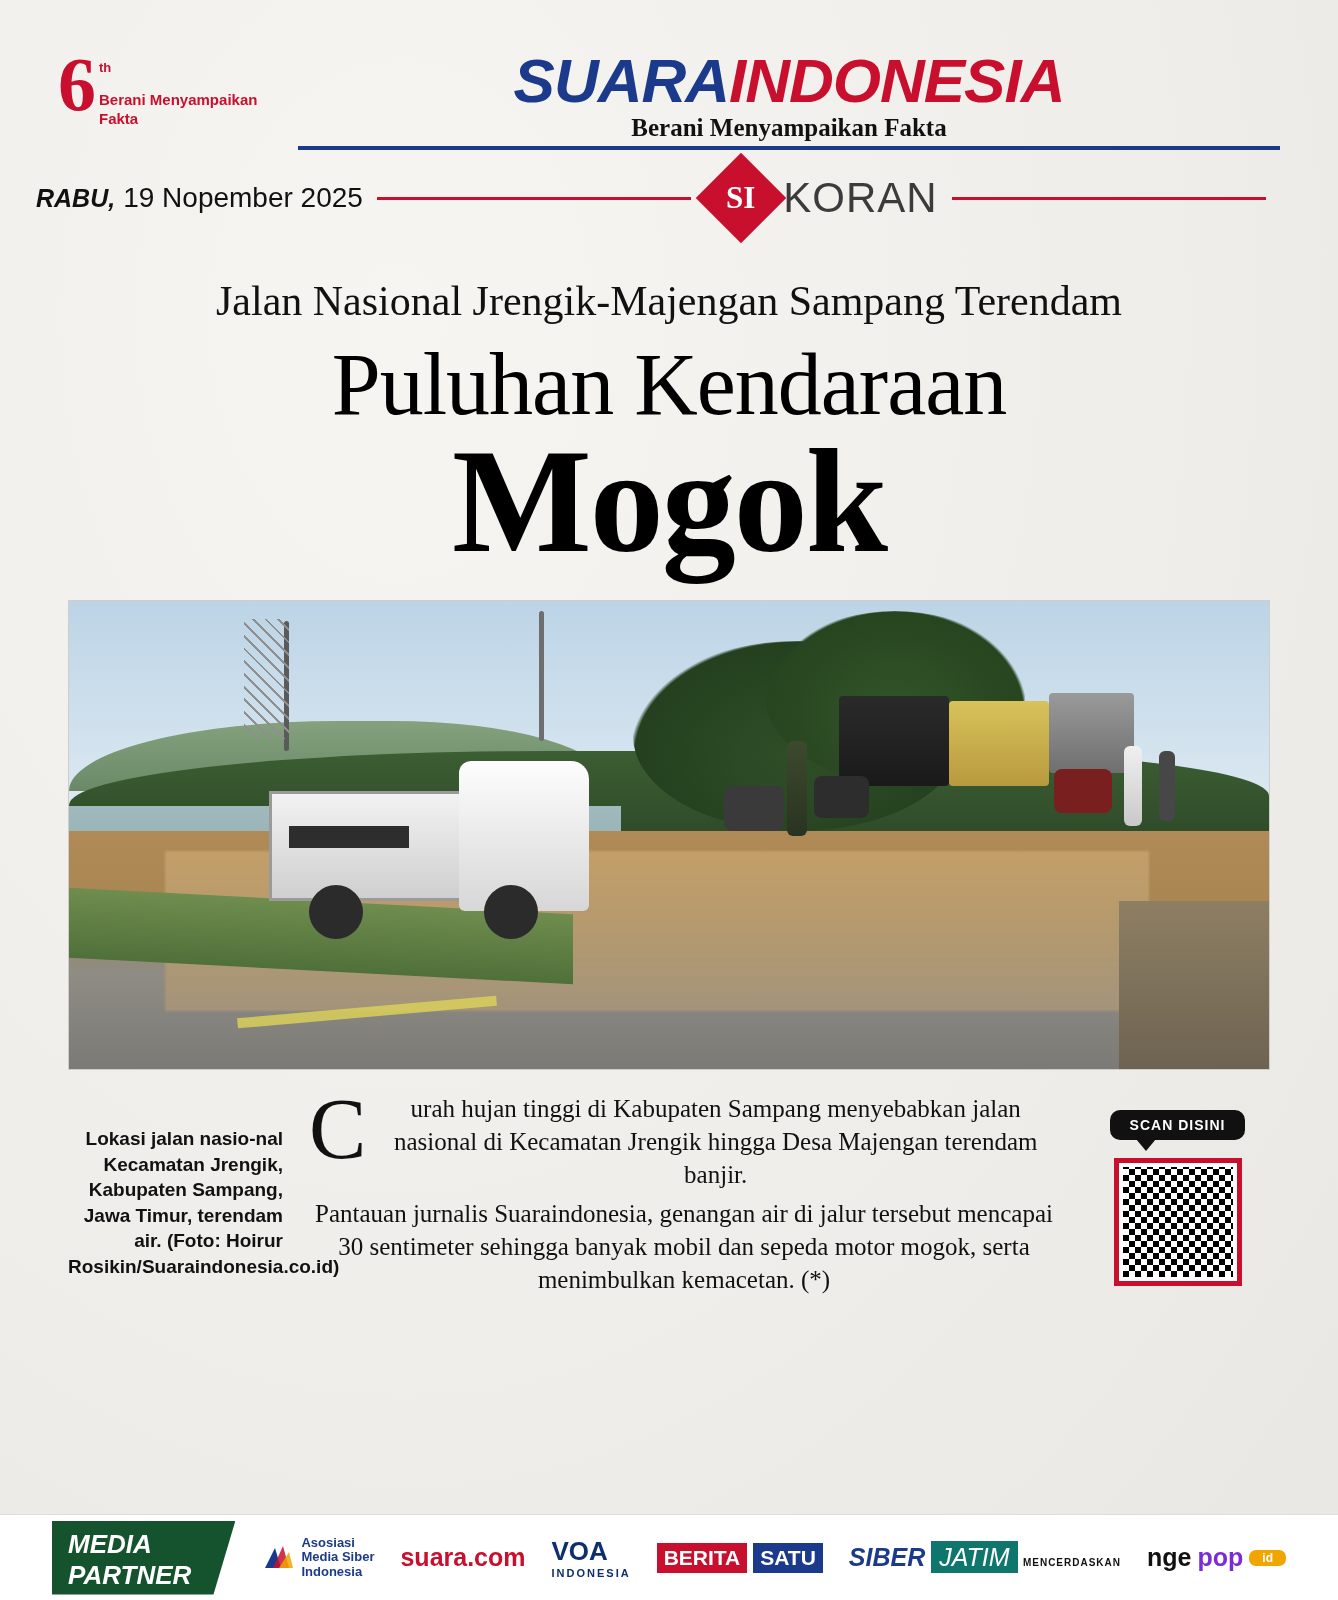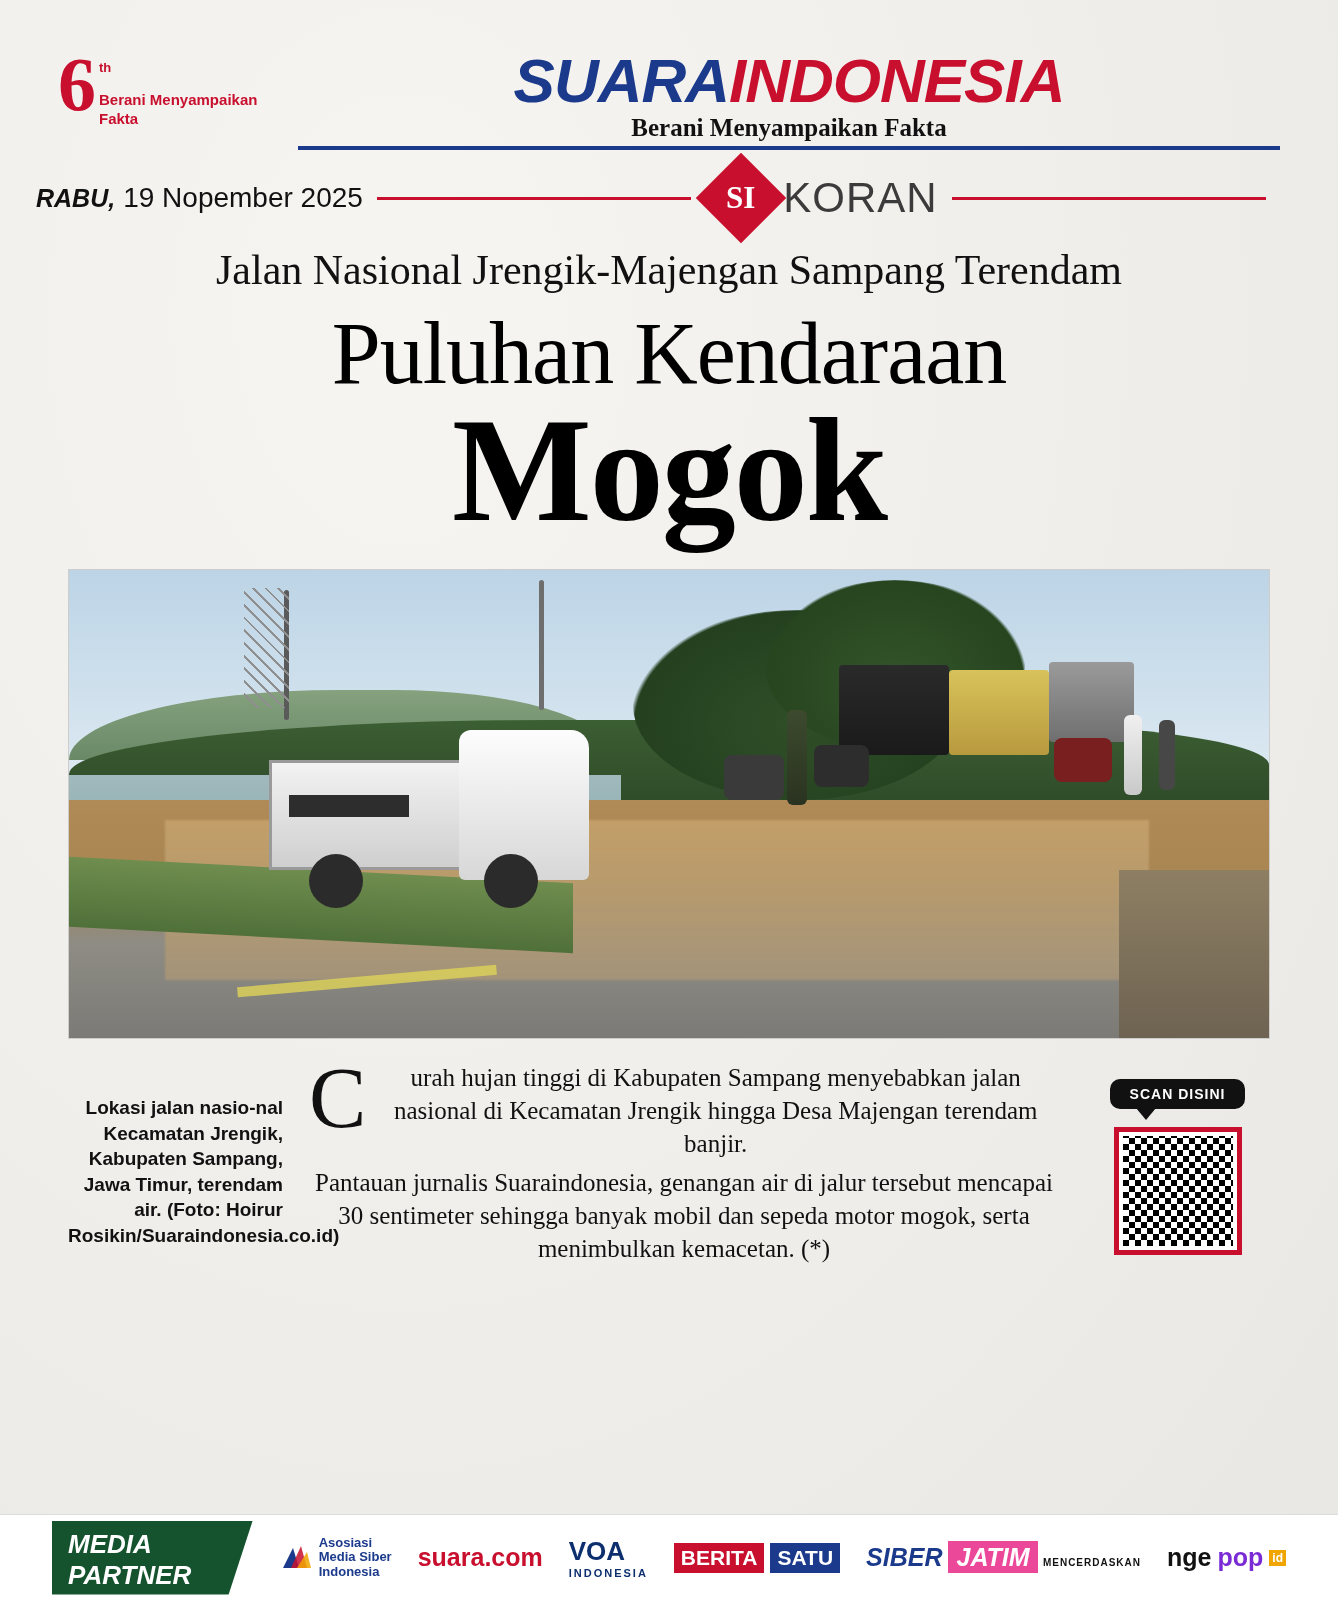--- a/index.html
+++ b/index.html
@@ -171,21 +171,21 @@
     letter-spacing: 1px;
   }
 
   
   .kicker {
     text-align: center;
     font-family: "Liberation Serif", serif;
     font-size: 42px;
     line-height: 1.15;
     color: #111;
-    margin-top: 16px;
+    margin-top: 47px;
     padding: 0 120px;
   }
   .head1 {
     text-align: center;
     font-family: "Liberation Serif", serif;
     font-size: 88px;
     font-weight: normal;
     color: #000;
     line-height: 1.0;
     margin-top: 16px;
@@ -393,25 +393,25 @@
     align-items: center;
     gap: 6px;
   }
   .p-asosiasi { font-size: 13px; line-height: 1.1; font-weight: bold; color:#1b3a8c; text-align:left;}
   .p-suara { color: #c8102e; font-size: 25px; font-weight: bold; }
   .p-voa { font-size: 26px; font-weight: bold; color: #0d2f6e; }
   .p-voa .small { font-size: 11px; letter-spacing: 2px; display:block; color:#0d2f6e;}
   .p-berita { background:#c8102e; color:#fff; padding:3px 7px; font-size:21px; font-weight:bold;}
   .p-satu { background:#1b3a8c; color:#fff; padding:3px 7px; font-size:21px; font-weight:bold;text-align:right;}
   .p-siber { color:#1b3a8c; font-size:25px; font-weight:bold; font-style:italic;}
-  .p-jatim { background:#ec4899; color:#fff; padding:2px 8px; font-size:25px; font-weight:bold; font-style:italic;}
+  .p-jatim { background:#0f766e; color:#fff; padding:2px 8px; font-size:25px; font-weight:normal; font-style:italic;}
   .p-mencerdaskan { font-size:10px; letter-spacing:1px; color:#111;}
   .p-nge { color:#111; font-size:25px; font-weight:bold;}
   .p-pop { color:#7b2bd6; font-size:25px; font-weight:bold;}
-  .p-id { background:#f0a500; color:#fff; font-size:12px; padding:1px 3px; border-radius:0;}
+  .p-id { background:#f0a500; color:#fff; font-size:12px; padding:1px 13px; border-radius:7px;}
 </style>
 </head>
 <body>
 
 <div class="page">
 
   <div class="masthead">
 
     <div class="anniv">
       <div class="anniv-6">6</div>

